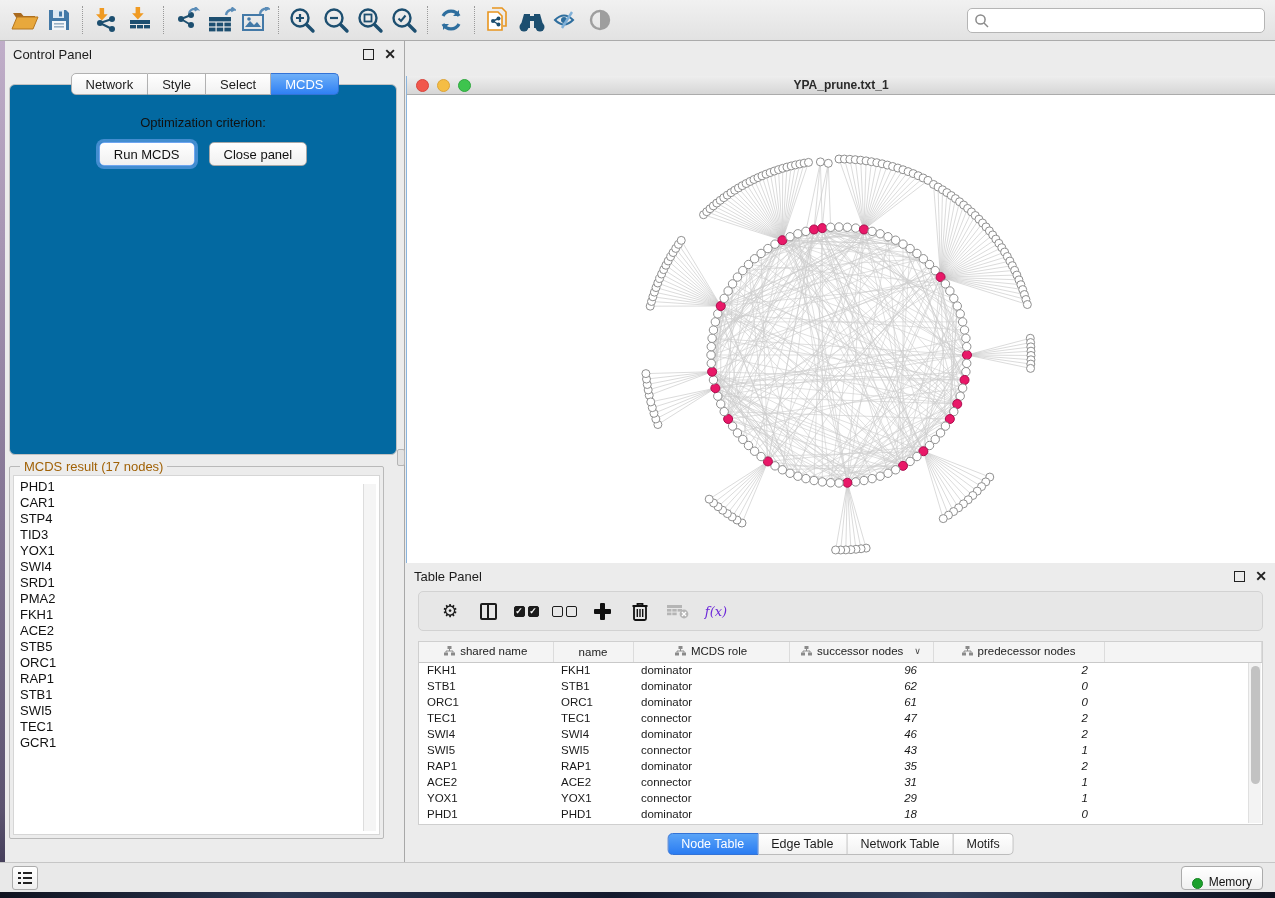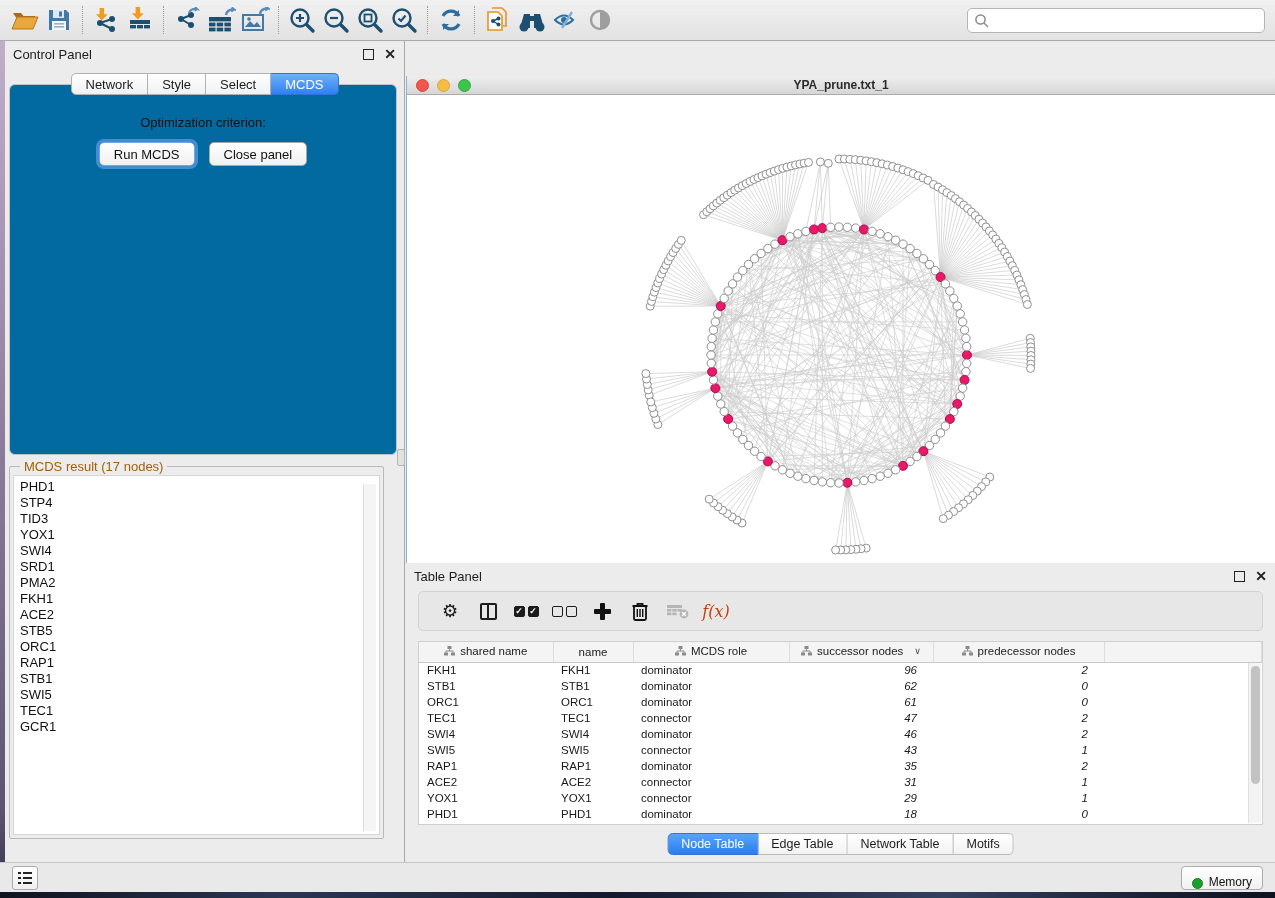--- a/index.html
+++ b/index.html
@@ -82,21 +82,21 @@
     border:1px solid #d2d2d2; border-radius:5px; display:flex; align-items:center; padding-left:12px; gap:0; }
   .tp-btn { width:38px; height:32px; display:flex; align-items:center; justify-content:center; cursor:pointer; color:#1c1c1c; }
   .gear-glyph { font-size:18px; color:#1c1c1c; }
   .cols-icon { width:17px; height:17px; border:2px solid #1c1c1c; border-radius:2px; position:relative; }
   .cols-icon::after { content:""; position:absolute; left:50%; top:0; bottom:0; width:2px; background:#1c1c1c; transform:translateX(-50%); }
   .cb { width:11px; height:11px; border:1.6px solid #1c1c1c; border-radius:2px; display:inline-flex; align-items:center; justify-content:center; margin:0 1.5px; }
   .cb.checked { background:#1c1c1c; color:#fff; font-size:9px; font-weight:bold; }
   .plus-icon { position:relative; width:17px; height:17px; }
   .plus-icon::before { content:""; position:absolute; left:0; top:6px; width:17px; height:5px; background:#111; border-radius:1px; }
   .plus-icon::after { content:""; position:absolute; left:6px; top:0; width:5px; height:17px; background:#111; border-radius:1px; }
-  .fx { font-family:"DejaVu Serif", serif; font-style:italic; font-size:16px; color:#c2410c; }
+  .fx { font-family:"DejaVu Serif", serif; font-style:italic; font-size:13px; color:#6d28d9; }
 
   .node-table { position:absolute; left:12px; right:12px; top:78px; bottom:38px; background:#fff; border:1px solid #cfcfcf; }
   table.grid { border-collapse:collapse; width:100%; table-layout:fixed; }
   .grid th { height:20px; background:#f4f4f4; border-right:1px solid #dcdcdc; border-bottom:1px solid #c9c9c9;
     font-size:11.5px; font-weight:normal; color:#222; text-align:center; position:relative; }
   .grid td { height:16px; font-size:11.5px; color:#1a1a1a; padding:0 8px; white-space:nowrap; overflow:hidden; }
   .grid td.num { text-align:right; padding-right:16px;font-style:italic; }
   .grid tr { cursor:default; }
   .th-inner { display:inline-flex; align-items:center; gap:5px; }
   .sort-chev { font-size:9px; color:#444; margin-left:6px; }
@@ -298,20 +298,21 @@
       <div class="btn-row">
         <button class="mac-btn focus">Run MCDS</button>
         <button class="mac-btn">Close panel</button>
       </div>
     </div>
     <div class="result-group">
       <div class="result-legend">MCDS result (17 nodes)</div>
       <div class="result-list">
         <ul>
           <li>PHD1</li>
+          <li>CAR1</li>
           <li>STP4</li>
           <li>TID3</li>
           <li>YOX1</li>
           <li>SWI4</li>
           <li>SRD1</li>
           <li>PMA2</li>
           <li>FKH1</li>
           <li>ACE2</li>
           <li>STB5</li>
           <li>ORC1</li>

